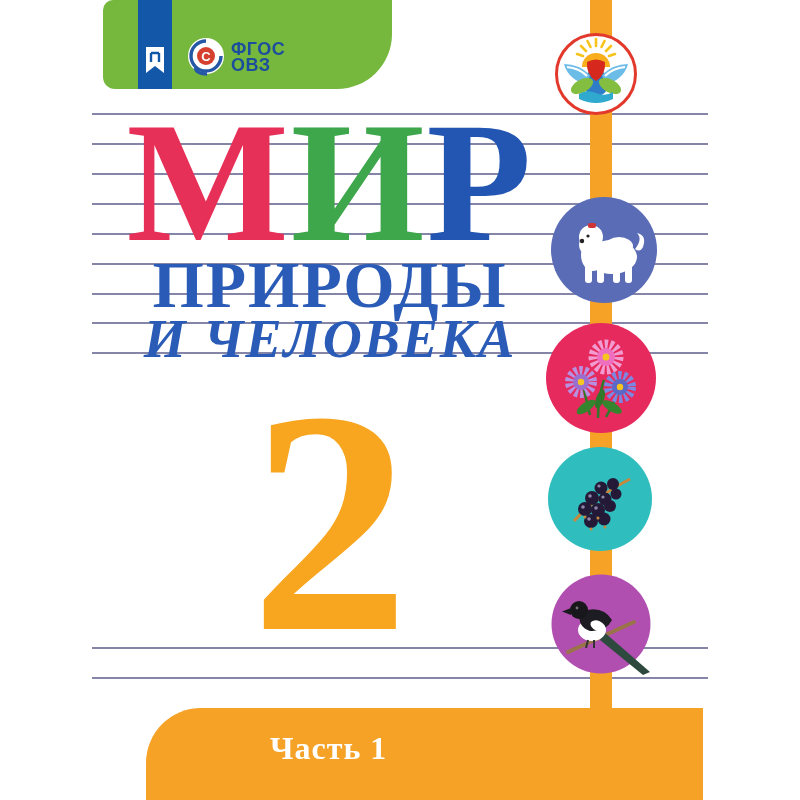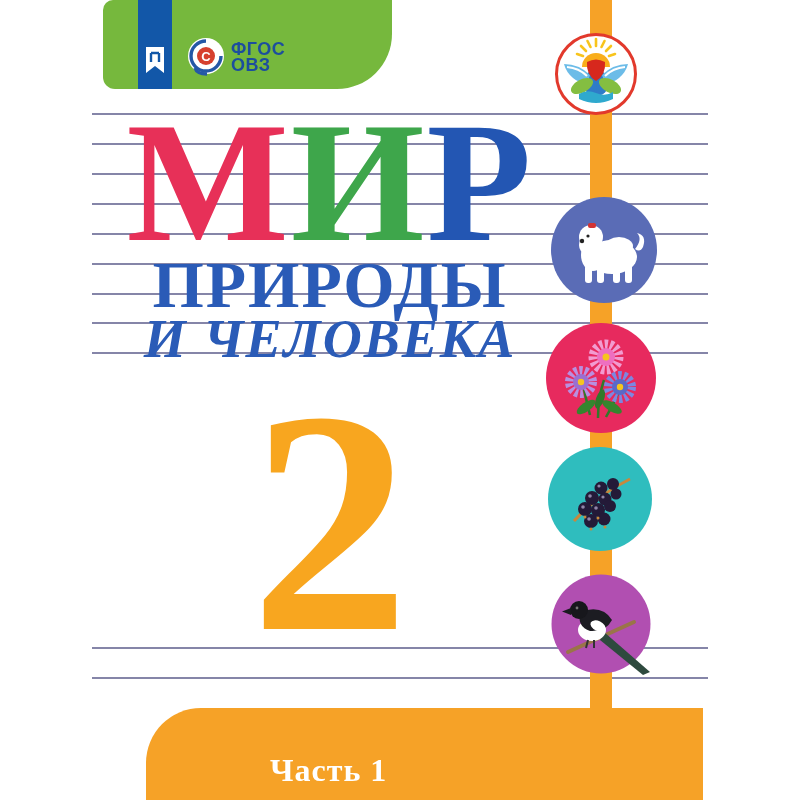--- a/index.html
+++ b/index.html
@@ -42,21 +42,21 @@
   #grade-word { top:621px; font-size:66px; color:#2E9F47;
                 letter-spacing:25px; text-indent:25px; }
 
   
   .pcirc { position:absolute; }
 
   
   #part-bar { position:absolute; left:146px; top:708px; width:557px; height:92px;
               background:#F6A227; border-radius:55px 0 0 0; }
   #part-label { position:absolute; left:124px; top:22px; color:#ffffff;
-                font-size:32px; font-weight:bold; letter-spacing:1px;margin-top:22px; }
+                font-size:32px; font-weight:bold; letter-spacing:1px; }
 </style>
 </head>
 <body>
 
 <div id="cover">
 
   <div class="rline" style="top:113px"></div>
   <div class="rline" style="top:143px"></div>
   <div class="rline" style="top:173px"></div>
   <div class="rline" style="top:203px"></div>

